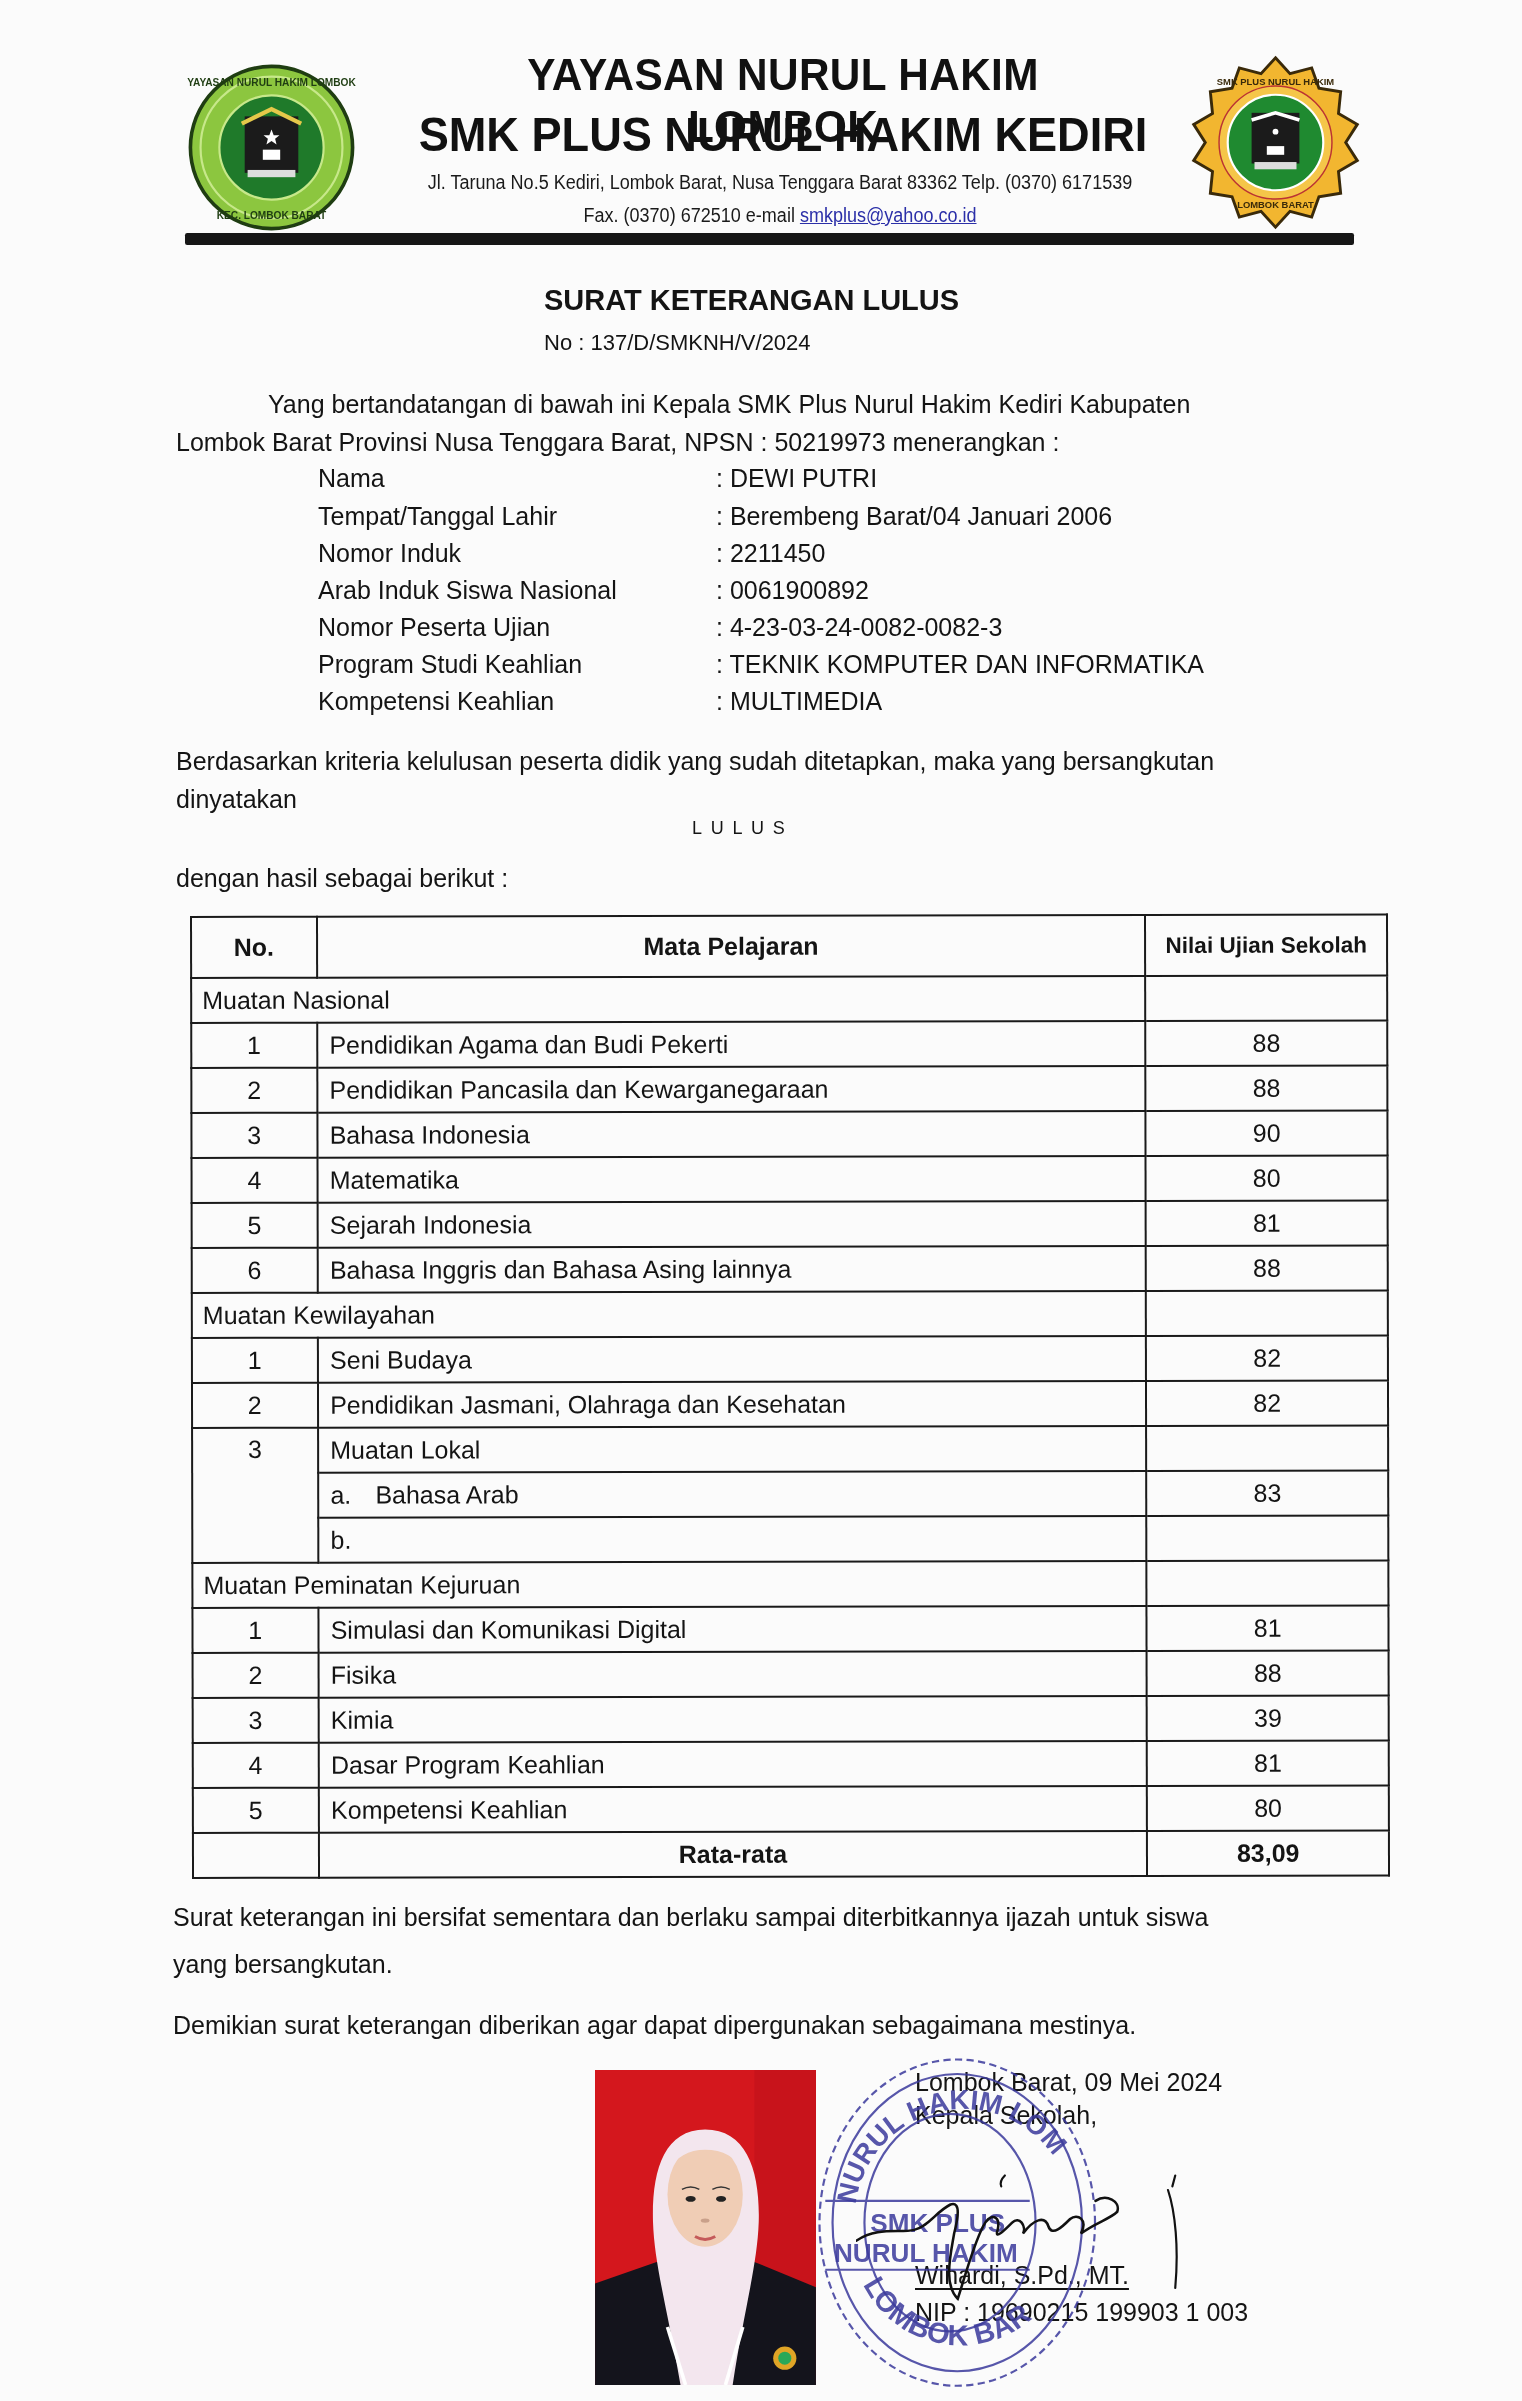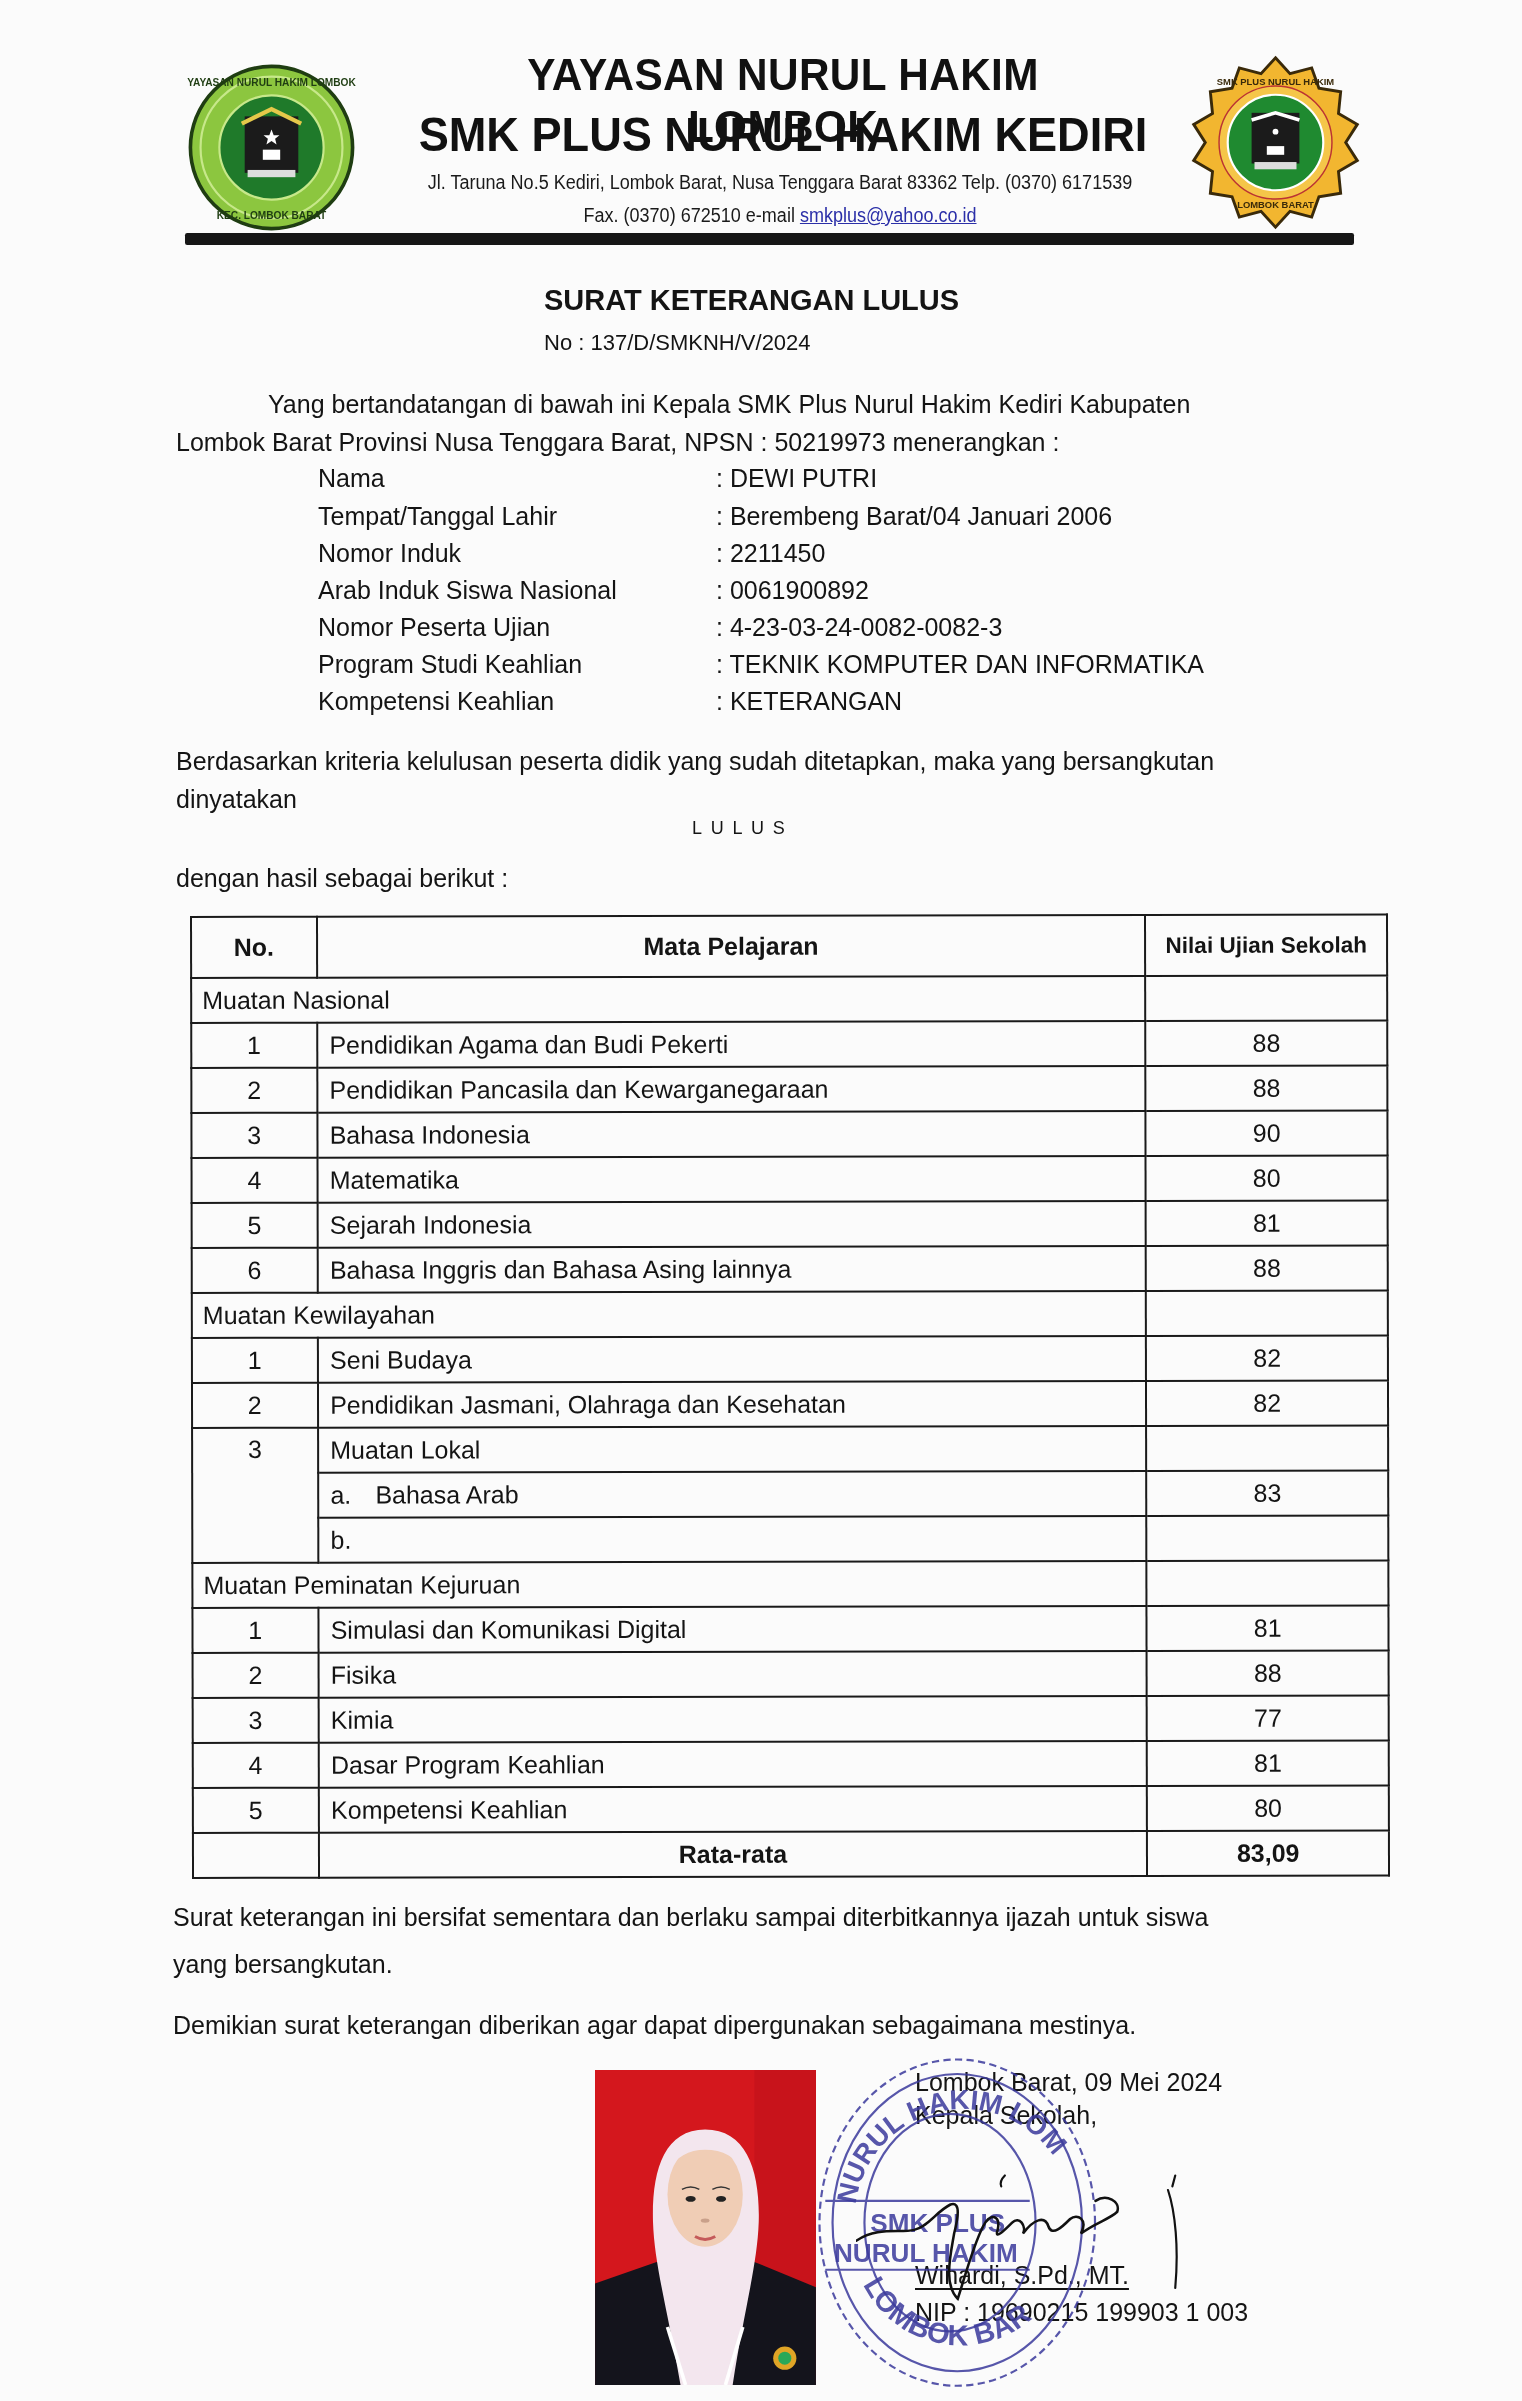--- a/index.html
+++ b/index.html
@@ -121,21 +121,21 @@
   <div class="id-row" style="top:613px;">
     <span class="id-label">Nomor Peserta Ujian</span>
     <span class="id-value">: 4-23-03-24-0082-0082-3</span>
   </div>
   <div class="id-row" style="top:650px;">
     <span class="id-label">Program  Studi Keahlian</span>
     <span class="id-value">: TEKNIK KOMPUTER DAN INFORMATIKA</span>
   </div>
   <div class="id-row" style="top:687px;">
     <span class="id-label">Kompetensi Keahlian</span>
-    <span class="id-value">: KETERANGAN</span>
+    <span class="id-value">: MULTIMEDIA</span>
   </div>
 </div>
 
 <div class="para" style="left:176px; top:747px;">Berdasarkan kriteria kelulusan peserta didik yang sudah ditetapkan, maka yang bersangkutan</div>
 <div class="para" style="left:176px; top:785px;">dinyatakan</div>
 <div class="lulus">LULUS</div>
 <div class="para" style="left:176px; top:864px;">dengan hasil sebagai berikut :</div>
 
 <table class="tbl">
   <thead>
@@ -224,21 +224,21 @@
       <td class="col-nv">81</td>
     </tr>
     <tr>
       <td class="col-no">2</td>
       <td class="col-mp">Fisika</td>
       <td class="col-nv">88</td>
     </tr>
     <tr>
       <td class="col-no">3</td>
       <td class="col-mp">Kimia</td>
-      <td class="col-nv">77</td>
+      <td class="col-nv">39</td>
     </tr>
     <tr>
       <td class="col-no">4</td>
       <td class="col-mp">Dasar Program Keahlian</td>
       <td class="col-nv">81</td>
     </tr>
     <tr>
       <td class="col-no">5</td>
       <td class="col-mp">Kompetensi Keahlian</td>
       <td class="col-nv">80</td>

